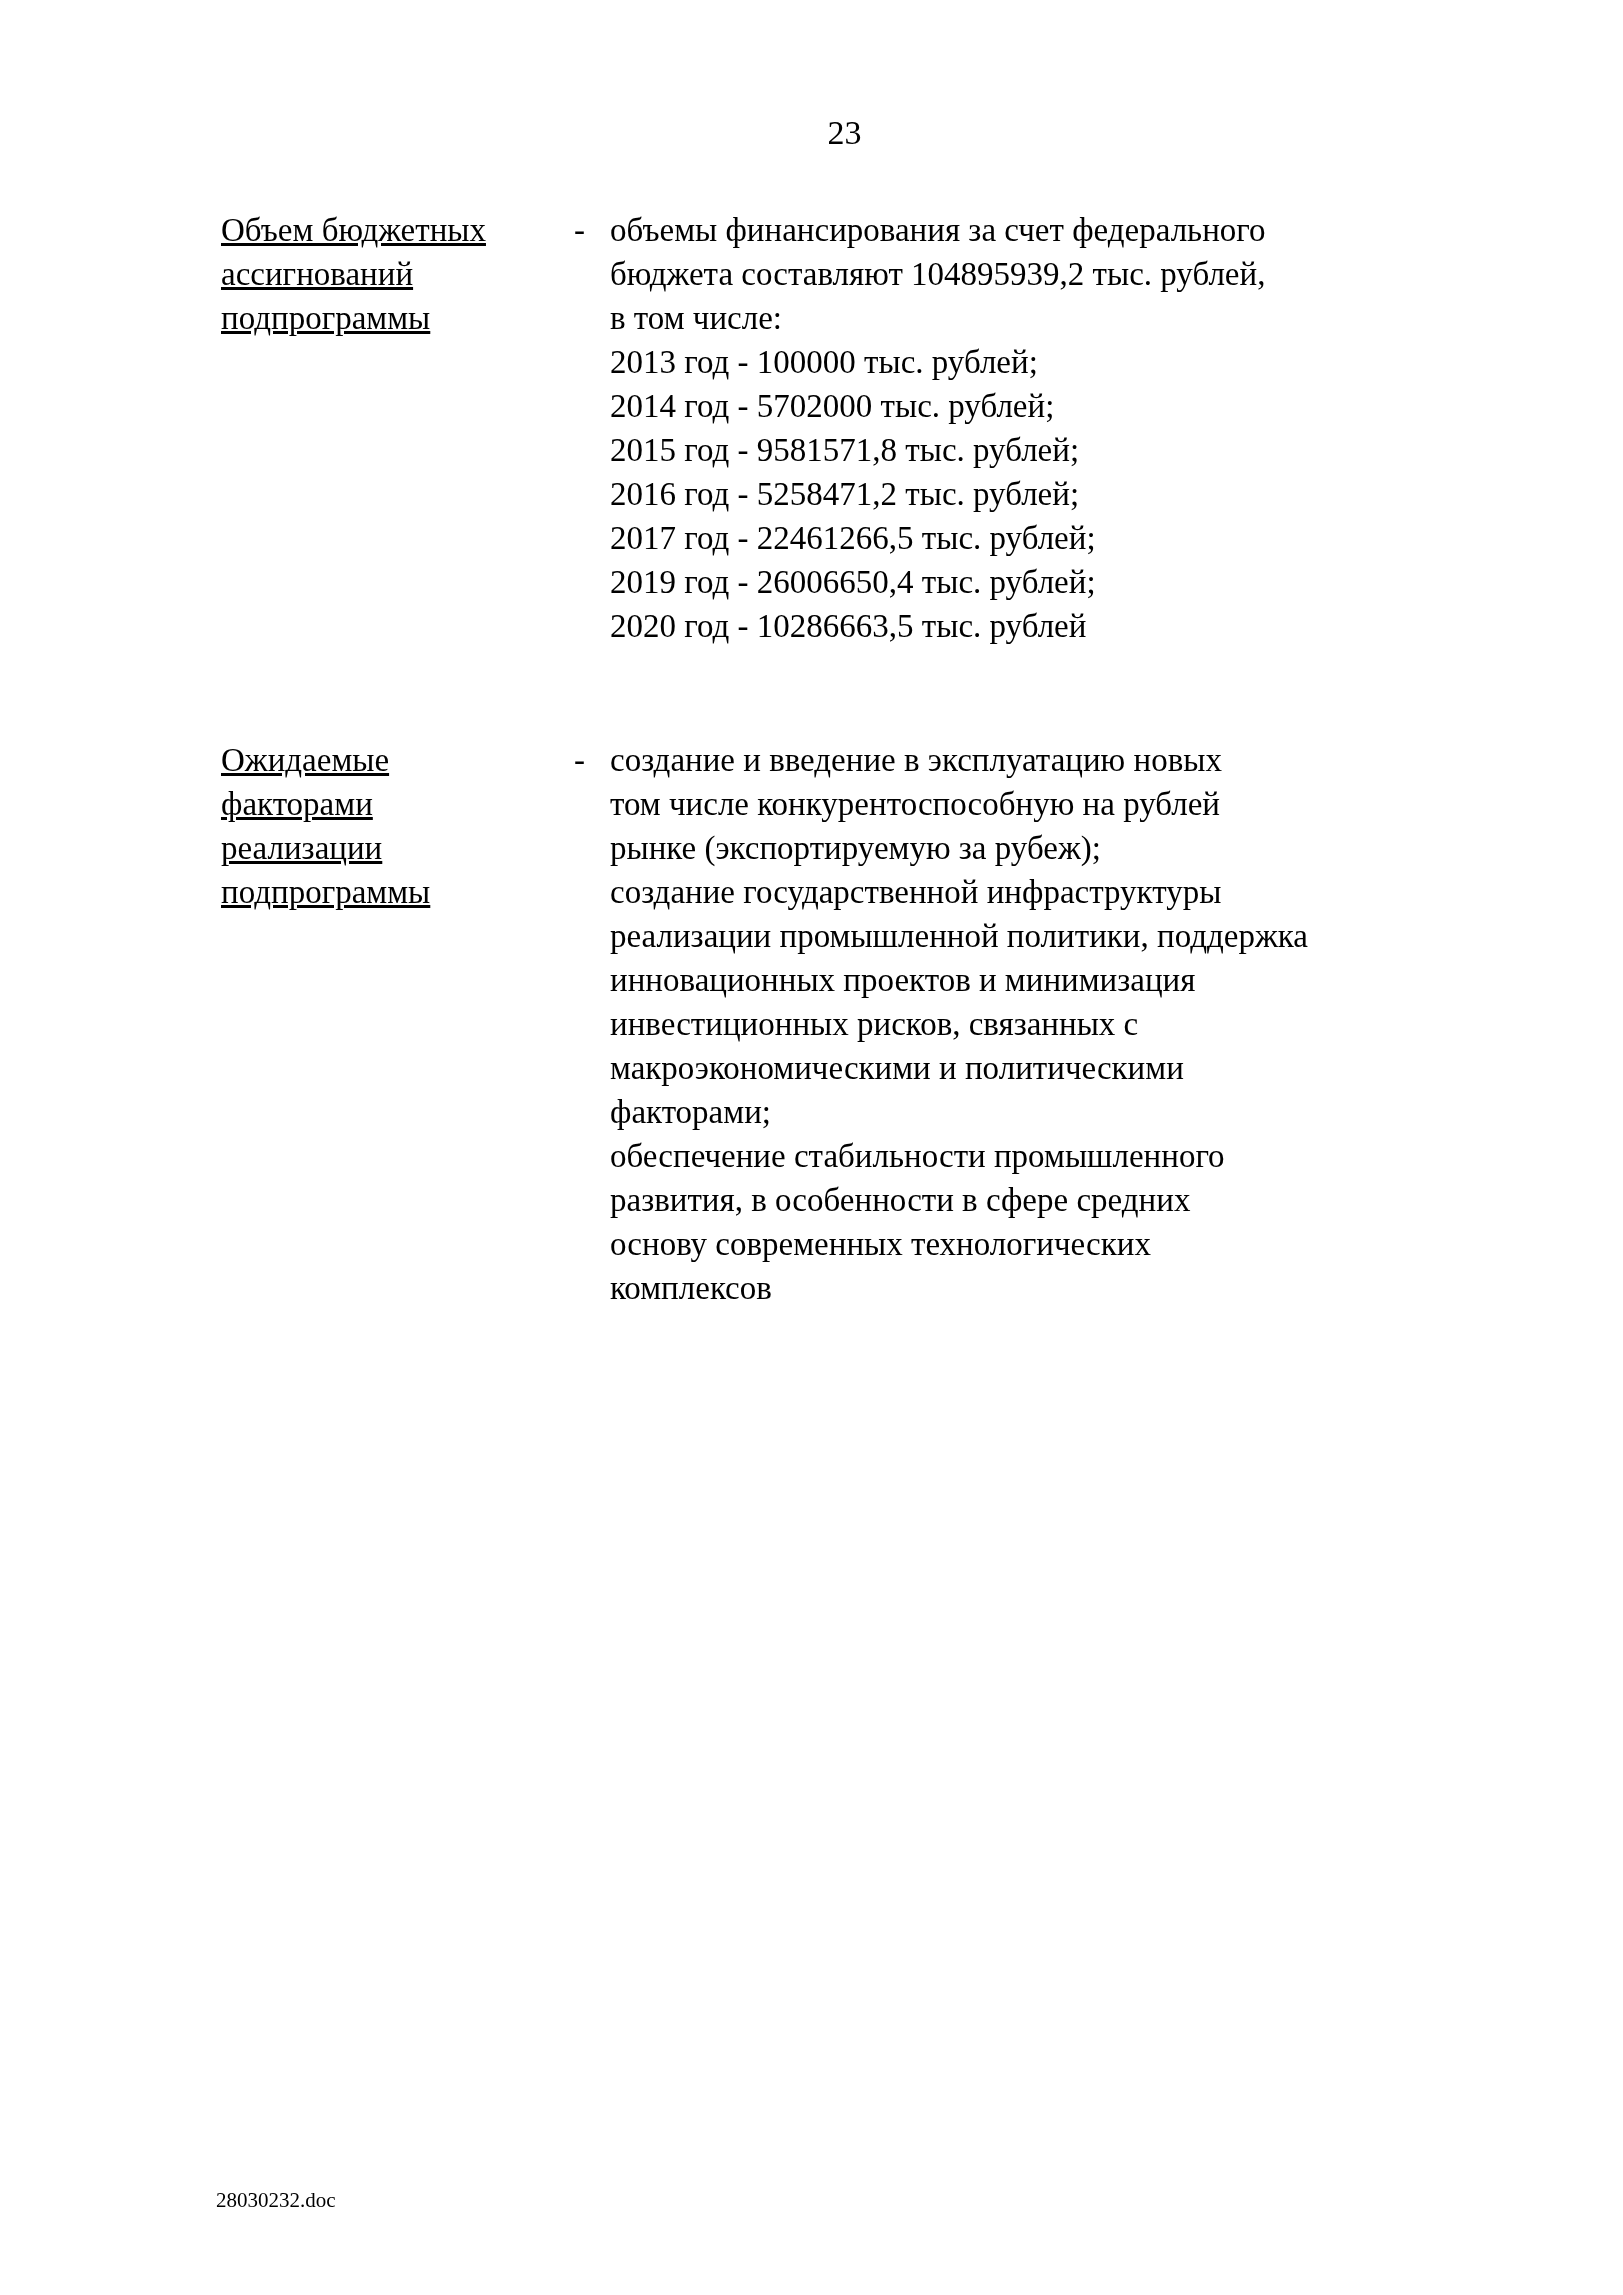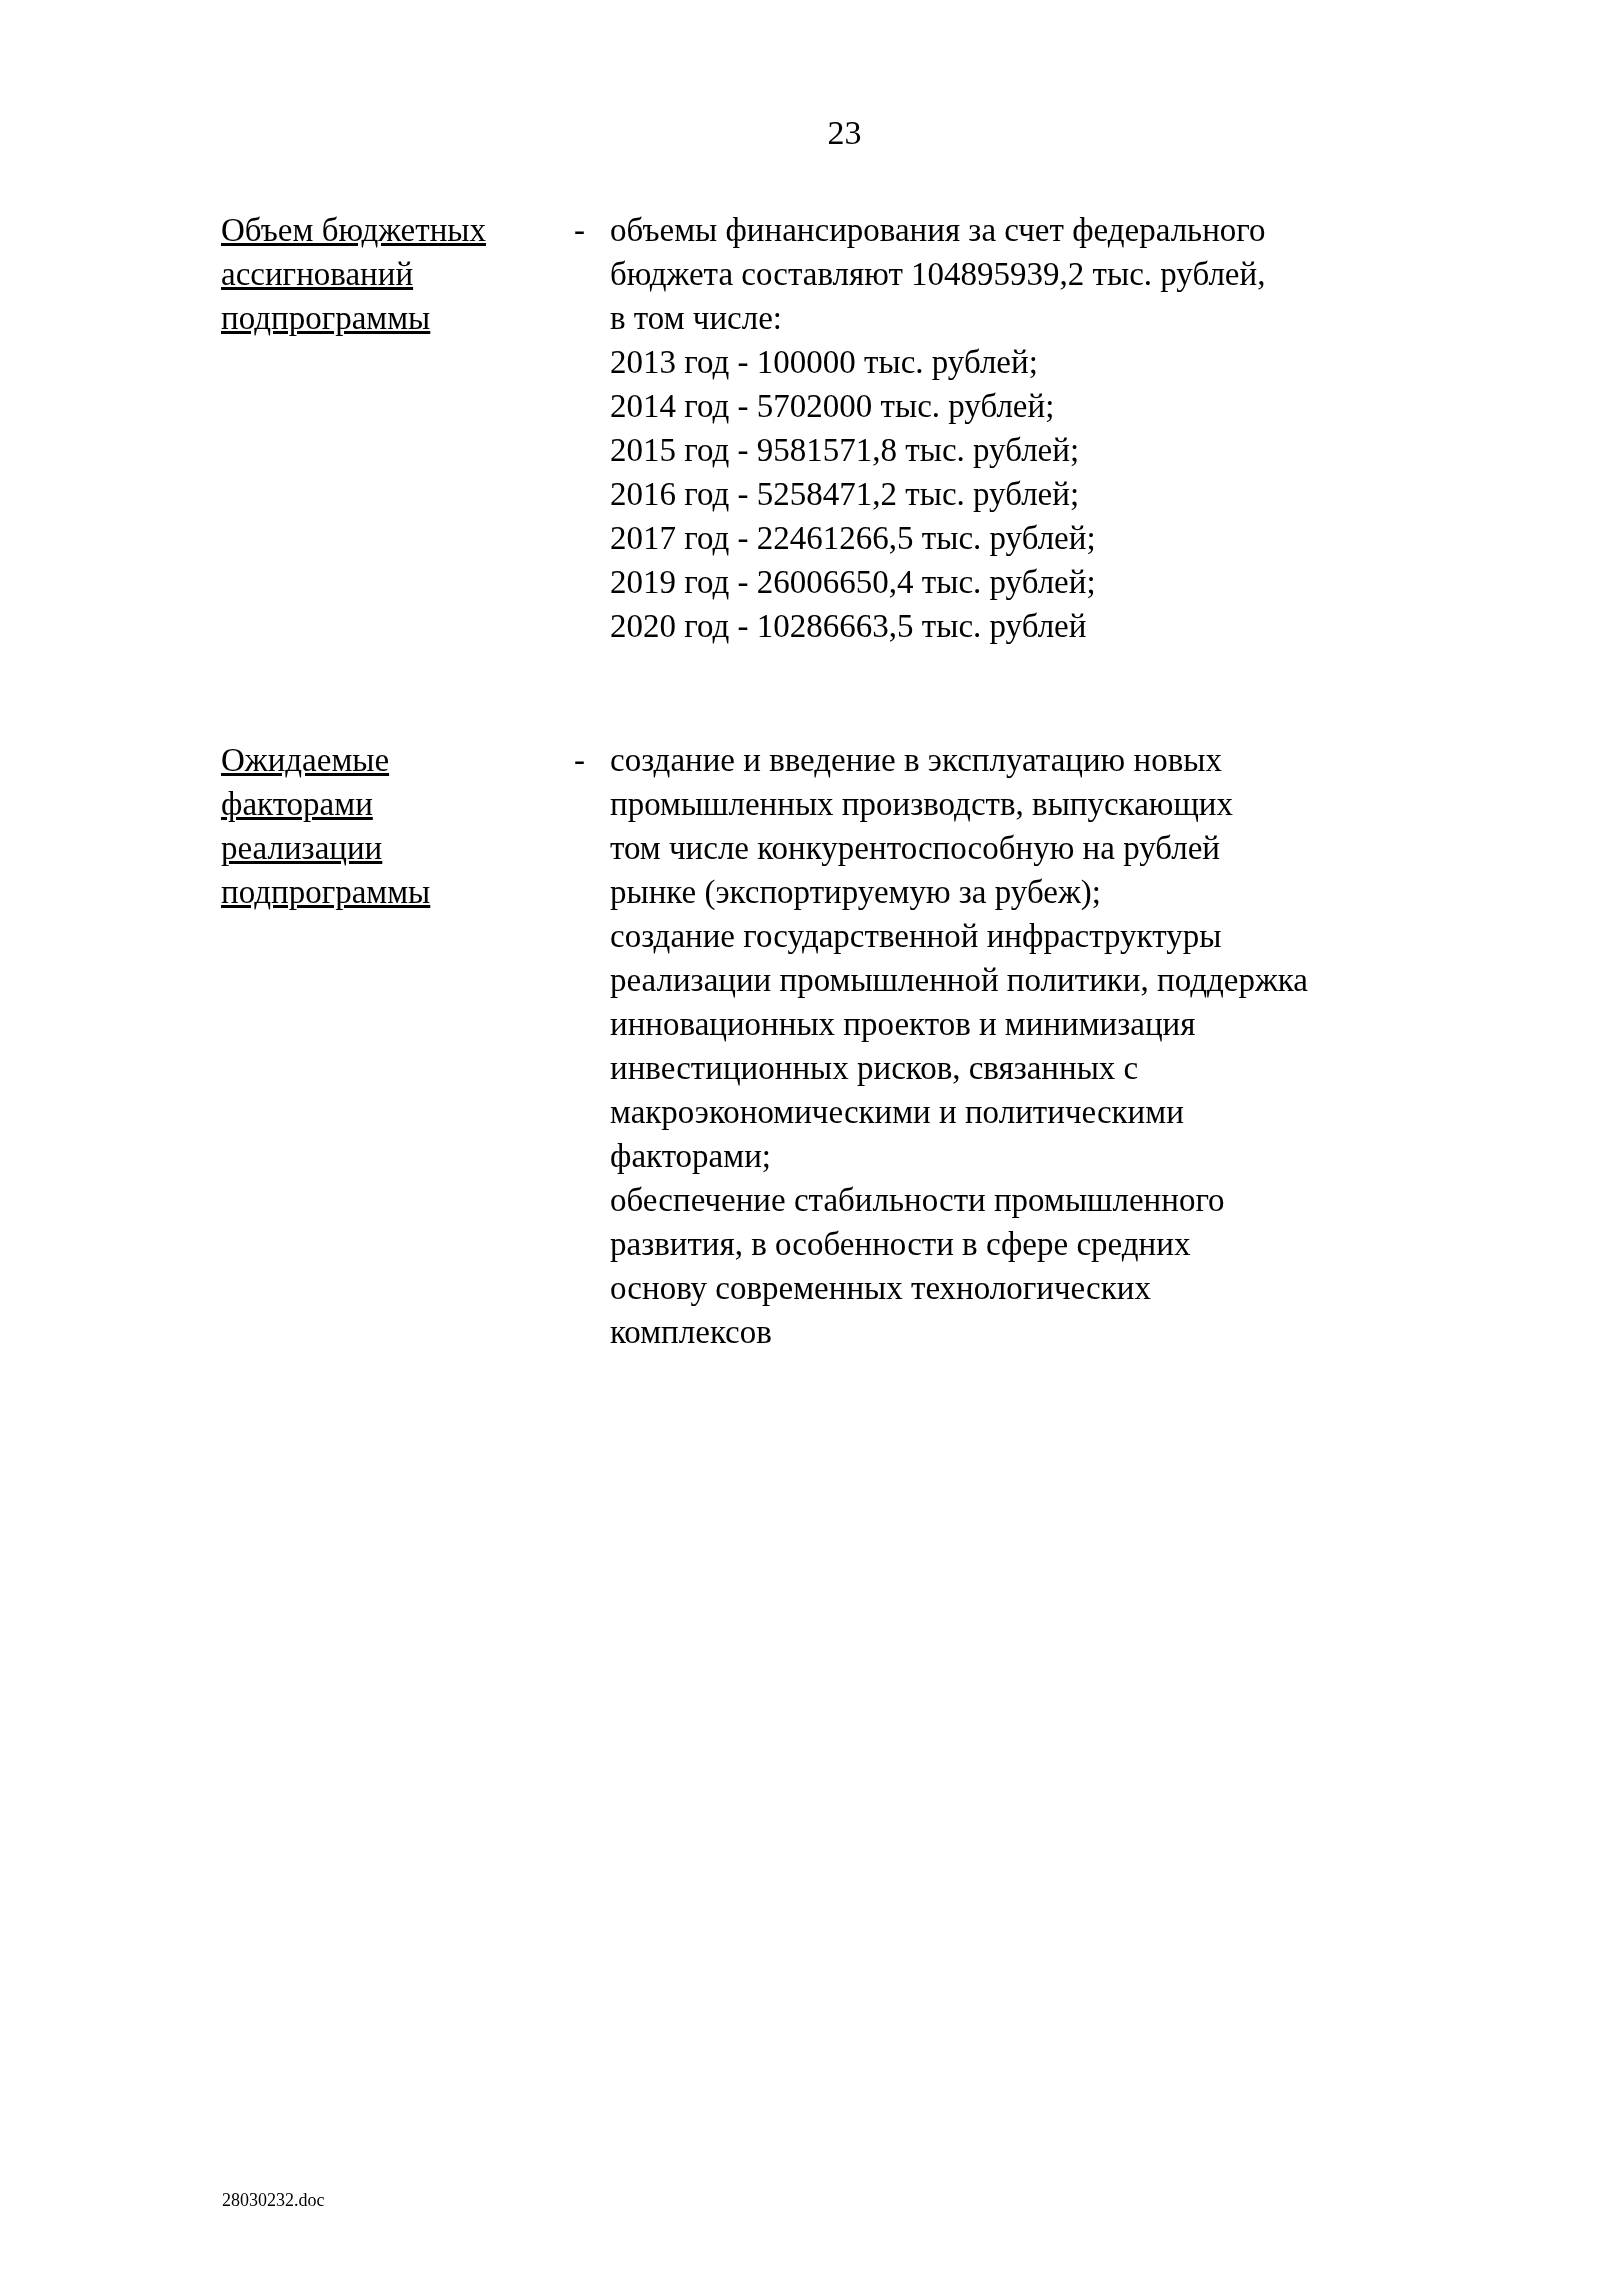--- a/index.html
+++ b/index.html
@@ -50,23 +50,22 @@
     .value {
       position: absolute;
       left: 389px;
       top: 0;
       width: 864px;
     }
     .footer {
       position: absolute;
       left: 216px;
       top: 2189px;
-      font-size: 18px;
+      font-size: 21px;
       line-height: 23.6px;
-      margin-left: 6px;
     }
   </style>
 </head>
 <body>
 
 <div class="page-number">23</div>
 
 <div class="row row-1">
   <div class="label">
     <span>Объем бюджетных</span>
@@ -91,21 +90,20 @@
 <div class="row row-2">
   <div class="label">
     <span>Ожидаемые</span>
     <span>факторами</span>
     <span>реализации</span>
     <span>подпрограммы</span>
   </div>
   <div class="dash">-</div>
   <div class="value">
     <span>создание и введение в эксплуатацию новых</span>
-    <span>промышленных производств, выпускающих</span>
     <span>том числе конкурентоспособную на рублей</span>
     <span>рынке (экспортируемую за рубеж);</span>
     <span>создание государственной инфраструктуры</span>
     <span>реализации промышленной политики, поддержка</span>
     <span>инновационных проектов и минимизация</span>
     <span>инвестиционных рисков, связанных с</span>
     <span>макроэкономическими и политическими</span>
     <span>факторами;</span>
     <span>обеспечение стабильности промышленного</span>
     <span>развития, в особенности в сфере средних</span>

